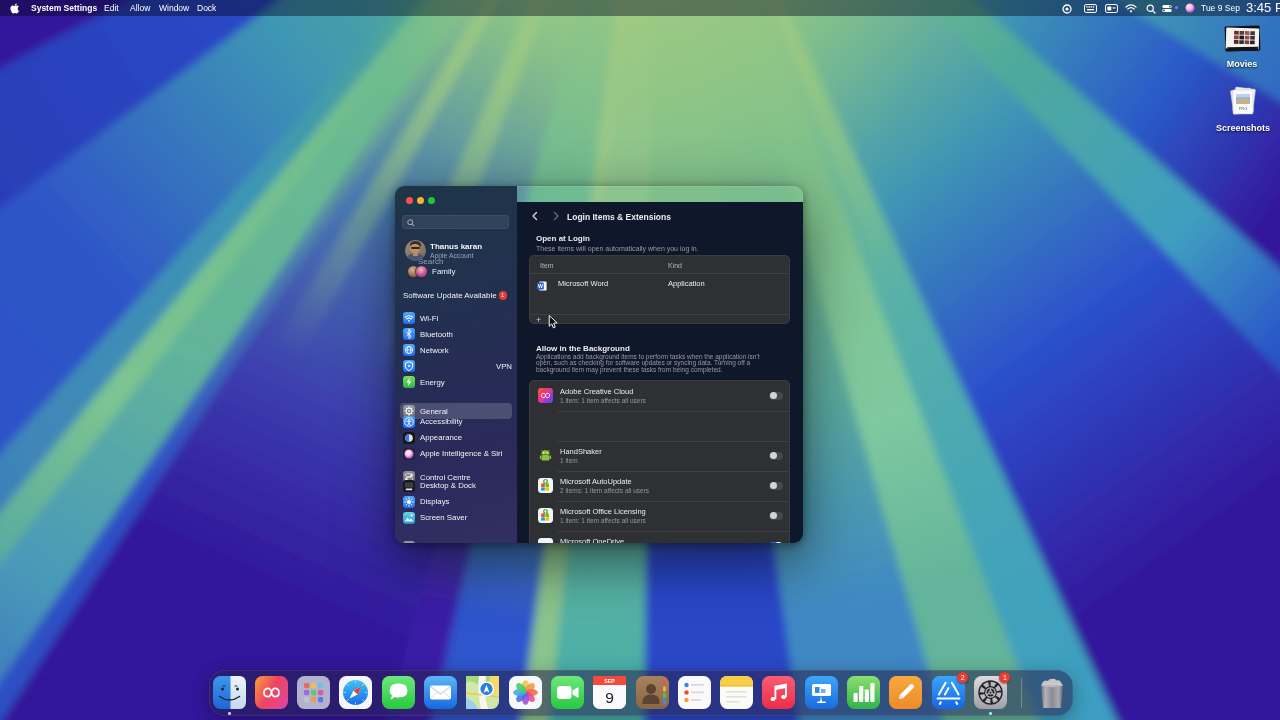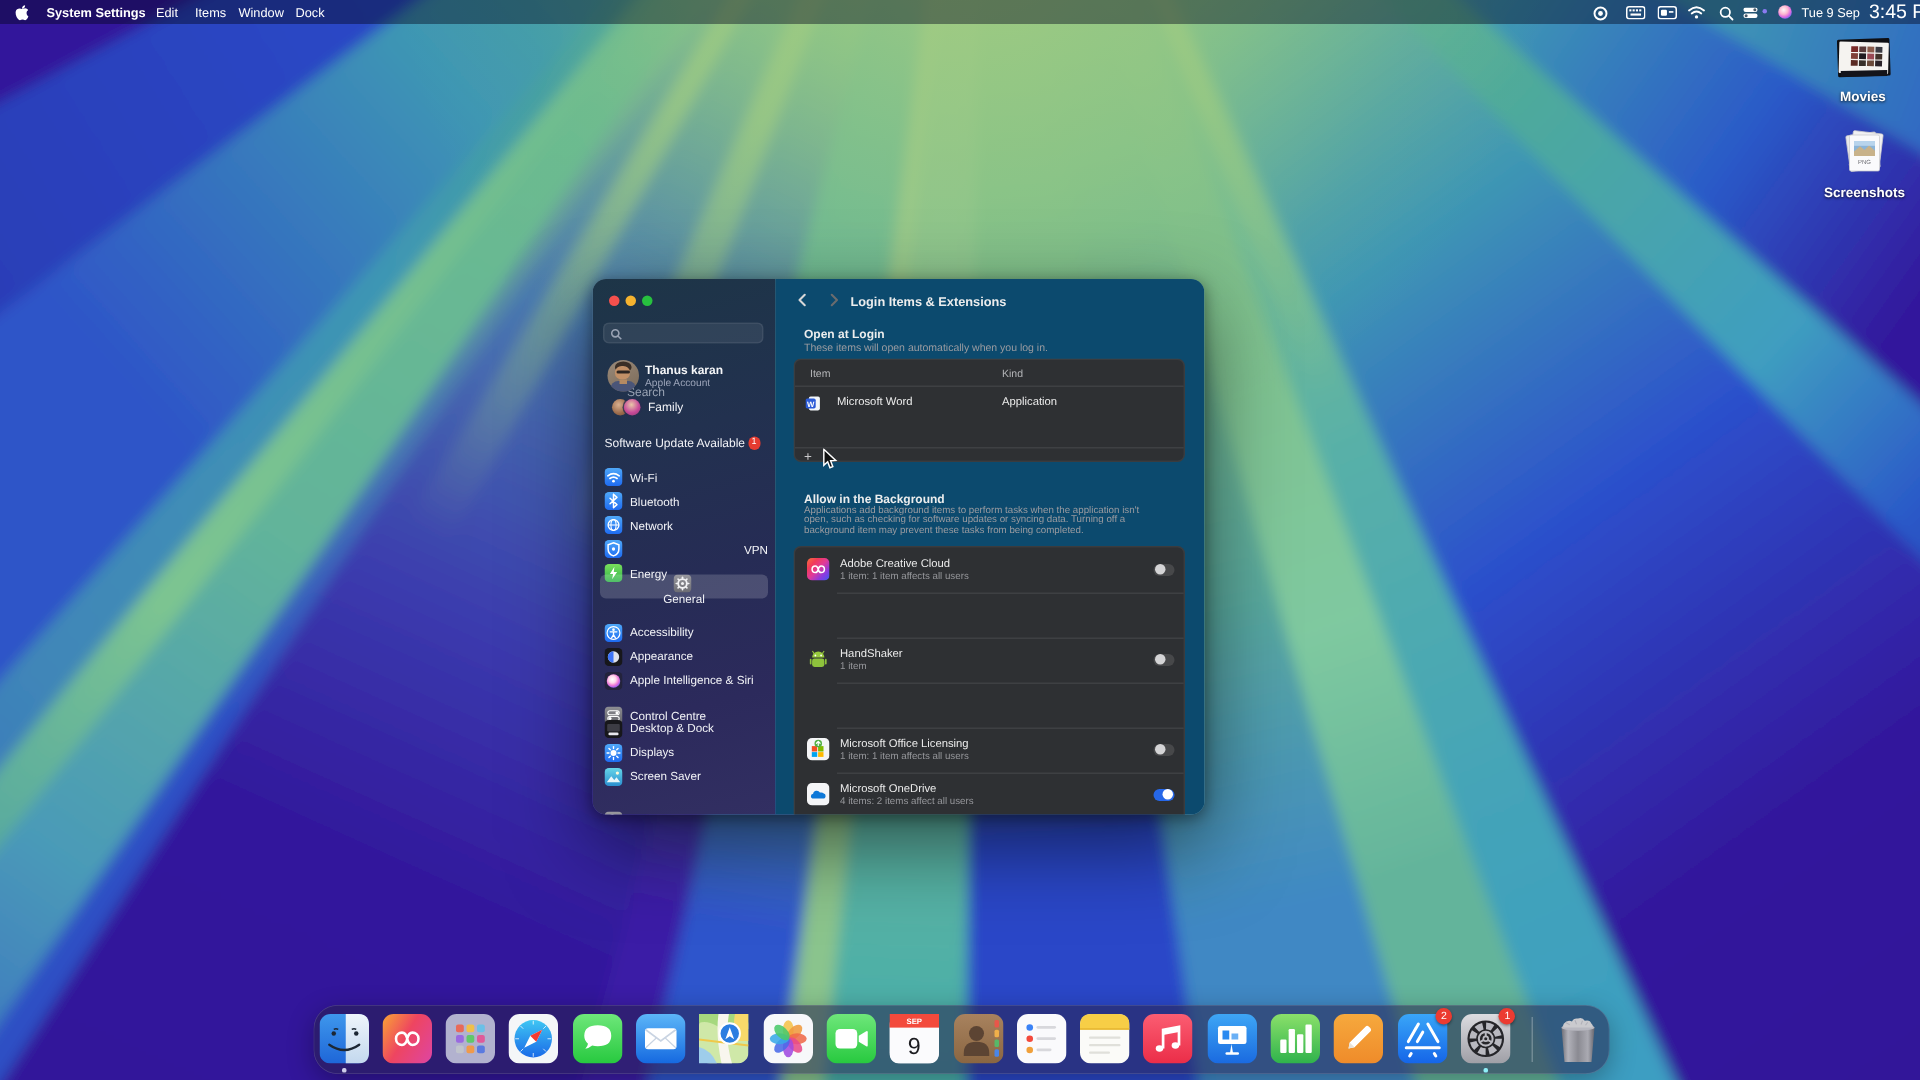--- a/index.html
+++ b/index.html
@@ -17,21 +17,21 @@
   .desklabel { position:absolute; color:#fff; font-size:9px; font-weight:700;
     text-shadow:0 1px 2px rgba(0,0,0,0.8); text-align:center; width:80px; }
 
   
   #win { position:absolute; left:395px; top:186px; width:408px; height:357px;
     border-radius:9px; overflow:hidden;
     box-shadow:0 20px 55px rgba(0,0,0,0.55), 0 2px 10px rgba(0,0,0,0.4), 0 0 0 0.5px rgba(255,255,255,0.18) inset;
     display:flex; }
   #sidebar { width:122px; height:100%; position:relative; flex:none;
     background:linear-gradient(165deg, #1d3547 0%, #22314f 30%, #262c55 55%, #2c2a5c 78%, #322f62 100%); }
-  #content { flex:1; height:100%; position:relative; background:#0c4a6e; }
+  #content { flex:1; height:100%; position:relative; background:#0f172a;margin-top:16px; }
 
   .tl { position:absolute; width:7px; height:7px; border-radius:50%; top:10.5px; }
 
   #searchbox { position:absolute; left:7px; top:29px; width:107px; height:14px;
     border-radius:4px; background:rgba(255,255,255,0.08);
     border:1px solid rgba(255,255,255,0.07); color:#98a2b3; font-size:8px; }
 
   .srow { position:absolute; left:5px; width:112px; height:16px; border-radius:4px;
     color:#f2f3f7; font-size:7.8px; display:flex; align-items:center; }
   .srow .sic { width:12px; height:12px; border-radius:3px; margin-left:3px; margin-right:5px;
@@ -408,21 +408,21 @@
             <linearGradient id="ge" x1="0" y1="0" x2="0" y2="1">
               <stop offset="0" stop-color="#7ae05c"></stop>
               <stop offset="1" stop-color="#2db24a"></stop>
             </linearGradient>
             <rect width="12" height="12" rx="3" fill="url(#ge)"></rect>
             <path d="M6.6 1.8 L3.6 6.6 L5.7 6.6 L5.1 10.2 L8.4 5.4 L6.2 5.4 Z" fill="#fff"></path>
           </svg>
         </span>
         <span>Energy</span>
       </div>
-<div class="srow sel" style="top:197px;flex-direction:column;">
+<div class="srow sel" style="top:217px;">
         <span class="sic">
           <svg width="12" height="12" viewBox="0 0 12 12">
             <linearGradient id="gg" x1="0" y1="0" x2="0" y2="1">
               <stop offset="0" stop-color="#9a9aa0"></stop>
               <stop offset="1" stop-color="#6c6c72"></stop>
             </linearGradient>
             <rect width="12" height="12" rx="3" fill="url(#gg)"></rect>
             <circle cx="6" cy="6" r="2.9" fill="none" stroke="#f2f2f4" stroke-width="1.2"></circle>
             <rect x="5.45" y="1.3" width="1.1" height="1.9" rx="0.5" fill="#f2f2f4" transform="rotate(0 6 6)"></rect>
             <rect x="5.45" y="1.3" width="1.1" height="1.9" rx="0.5" fill="#f2f2f4" transform="rotate(45 6 6)"></rect>
@@ -618,20 +618,34 @@
               <circle cx="9.4" cy="5" r="0.6" fill="#fff"></circle>
               <rect x="3.4" y="7" width="8.2" height="5.6" rx="1.6" fill="#8ec23c"></rect>
               <rect x="1.9" y="7.2" width="1.1" height="3.8" rx="0.55" fill="#8ec23c"></rect>
               <rect x="12" y="7.2" width="1.1" height="3.8" rx="0.55" fill="#8ec23c"></rect>
             </svg></div>
           <div class="rtitle">HandShaker</div>
           <div class="rsub">1 item</div>
           <div class="toggle off"></div>
         </div>
 <div class="divid" style="left:28px; right:0; top:60px;"></div>
+<div class="bgrow" style="top:90px;">
+          <div class="ric"><svg width="15" height="15" viewBox="0 0 15 15">
+              <rect width="15" height="15" rx="3.4" fill="#f4f5f7"></rect>
+              <rect x="3.2" y="5.4" width="3.6" height="3.6" fill="#f25022"></rect>
+              <rect x="7.4" y="5.4" width="3.6" height="3.6" fill="#7fba00"></rect>
+              <rect x="3.2" y="9.4" width="3.6" height="3.2" fill="#00a4ef"></rect>
+              <rect x="7.4" y="9.4" width="3.6" height="3.2" fill="#ffb900"></rect>
+              <circle cx="7.5" cy="3.6" r="2.5" fill="#52b043"></circle>
+              <path d="M7.5 5 L7.5 2.4 M6.3 3.5 L7.5 2.3 L8.7 3.5" fill="none" stroke="#fff" stroke-width="0.8" stroke-linecap="round" stroke-linejoin="round"></path>
+            </svg></div>
+          <div class="rtitle">Microsoft AutoUpdate</div>
+          <div class="rsub">2 items: 1 item affects all users</div>
+          <div class="toggle off"></div>
+        </div>
 <div class="divid" style="left:28px; right:0; top:90px;"></div>
 <div class="bgrow" style="top:120px;">
           <div class="ric"><svg width="15" height="15" viewBox="0 0 15 15">
               <rect width="15" height="15" rx="3.4" fill="#f4f5f7"></rect>
               <rect x="3.2" y="5.4" width="3.6" height="3.6" fill="#f25022"></rect>
               <rect x="7.4" y="5.4" width="3.6" height="3.6" fill="#7fba00"></rect>
               <rect x="3.2" y="9.4" width="3.6" height="3.2" fill="#00a4ef"></rect>
               <rect x="7.4" y="9.4" width="3.6" height="3.2" fill="#ffb900"></rect>
               <circle cx="7.5" cy="3.6" r="2.5" fill="#52b043"></circle>
               <path d="M7.5 5 L7.5 2.4 M6.3 3.5 L7.5 2.3 L8.7 3.5" fill="none" stroke="#fff" stroke-width="0.8" stroke-linecap="round" stroke-linejoin="round"></path>
@@ -655,21 +669,21 @@
   </div>
 </div>
 
 <div id="menubar">
     <svg class="abs" style="left:10px;top:3px;" width="10" height="11" viewBox="0 0 12 14">
       <path d="M8.2 0.6 Q8.3 1.9 7.5 2.8 Q6.7 3.7 5.6 3.6 Q5.4 2.4 6.3 1.5 Q7.1 0.6 8.2 0.6 Z" fill="#fff"></path>
       <path d="M9.4 7.3 Q9.4 5.5 10.9 4.6 Q9.9 3.2 8.3 3.2 Q7.3 3.2 6.4 3.7 Q6 3.9 5.7 3.9 Q5.4 3.9 4.9 3.7 Q4.1 3.3 3.3 3.3 Q1.6 3.3 0.7 4.7 Q-0.2 6.1 0.3 8.4 Q0.8 10.6 2 12.1 Q2.9 13.3 3.8 13.3 Q4.3 13.3 4.9 13 Q5.5 12.7 6 12.7 Q6.5 12.7 7.1 13 Q7.7 13.3 8.2 13.3 Q9.2 13.3 10.1 11.9 Q10.7 11 11 10.1 Q9.4 9.3 9.4 7.3 Z" fill="#fff"></path>
     </svg>
 <div class="mitem" style="left:31px;font-weight:700;font-size:8.5px;">System Settings</div>
 <div class="mitem" style="left:104px;font-weight:400;font-size:8.5px;">Edit</div>
-<div class="mitem" style="left:130px;font-weight:400;font-size:8.5px;">Items</div>
+<div class="mitem" style="left:130px;font-weight:400;font-size:8.5px;">Allow</div>
 <div class="mitem" style="left:159px;font-weight:400;font-size:8.5px;">Window</div>
 <div class="mitem" style="left:197px;font-weight:400;font-size:8.5px;">Dock</div>
 <svg class="abs" style="left:1062px;top:3.5px;" width="10" height="10" viewBox="0 0 10 10">
       <circle cx="5" cy="5" r="4" fill="none" stroke="#fff" stroke-width="1.3"></circle>
       <circle cx="5" cy="5" r="1.6" fill="#fff"></circle>
     </svg>
 <svg class="abs" style="left:1084px;top:4px;" width="13" height="9" viewBox="0 0 13 9">
       <rect x="0.5" y="0.5" width="12" height="8" rx="1.6" fill="none" stroke="#fff" stroke-width="1"></rect>
       <rect x="2.2" y="2.2" width="1.4" height="1.4" fill="#fff"></rect>
       <rect x="4.4" y="2.2" width="1.4" height="1.4" fill="#fff"></rect>

